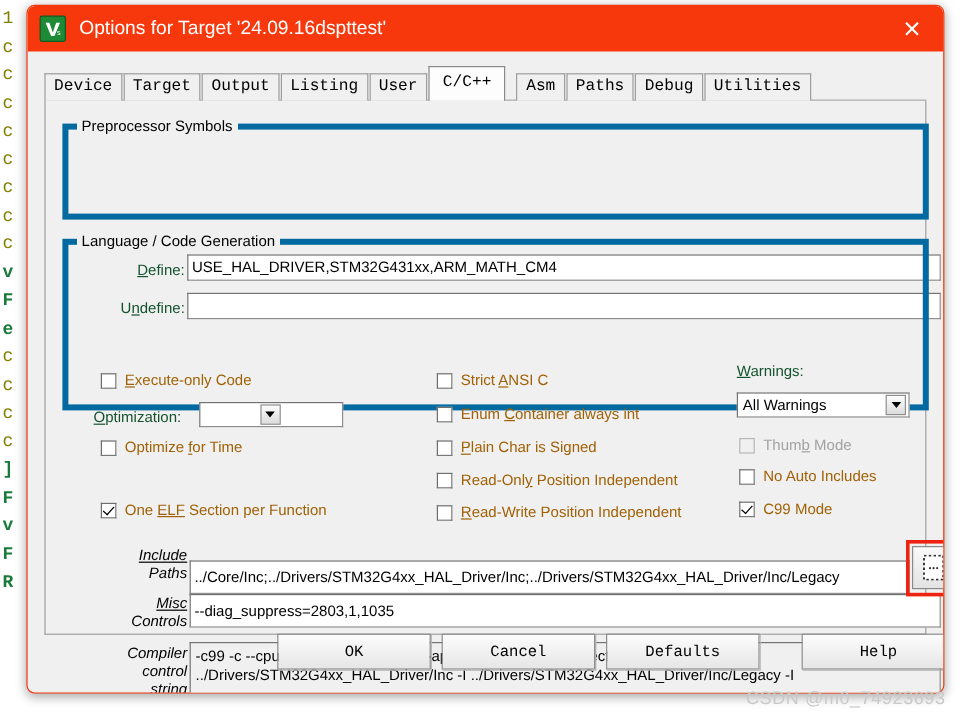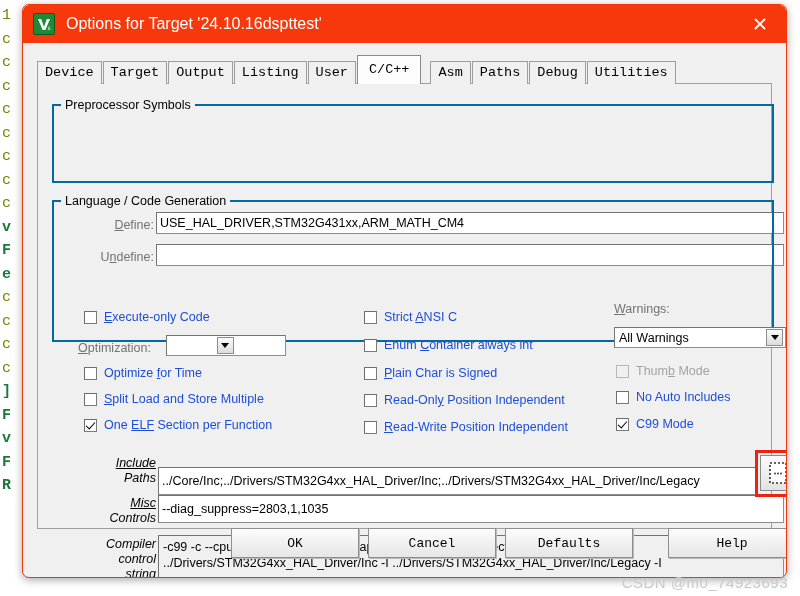--- a/index.html
+++ b/index.html
@@ -114,38 +114,38 @@
     height: 445px;
     background: #f0f0f0;
     border: 1px solid #a0a0a0;
     border-top: none;
     position: relative;
     padding: 0;
   }
 
   fieldset.group {
     position: absolute;
-    border: 2px solid #0369a1;
+    border: 5px solid #0369a1;
     border-radius: 0;
     margin: 0; padding: 0;
   }
   fieldset.group > legend {
     font-size: 12.5px;
     color: #000;
     padding: 0 4px;
     margin-left: 7px;
   }
 
   #grp-preproc { left: 14px; top: 14px; width: 722px; height: 85px; }
   #grp-lang    { left: 14px; top: 110px; width: 722px; height: 148px; }
 
   .row-label {
     position: absolute;
     font-size: 12.5px;
-    color: #737373;
+    color: #14532d;
     text-align: right;
   }
   .uline { text-decoration: underline; }
 
   input.txt, .txt {
     position: absolute;
     background: #ffffff;
     border: 1px solid #8d8d8d;
     border-top-color: #737373;
     border-left-color: #737373;
@@ -160,21 +160,21 @@
   .txt.readonlybox {
     background: #f0f0f0;
   }
 
   
   .cb {
     position: absolute;
     display: flex;
     align-items: center;
     font-size: 12.5px;
-    color: #1d4ed8;
+    color: #a16207;
     cursor: pointer;
     white-space: nowrap;
   }
   .cb .box {
     width: 13px; height: 13px;
     background: #fff;
     border: 1px solid #7a7a7a;
     border-top-color: #6d6d6d;
     border-left-color: #6d6d6d;
     margin-right: 7px;
@@ -292,21 +292,21 @@
 
 <div id="dialog">
 
   <div id="titlebar">
     <div id="app-icon">
       <svg width="16" height="16" viewBox="0 0 16 16">
         <path d="M2 3 L5.2 3 L8 11 L10.8 3 L14 3 L9.4 14 L6.6 14 Z" fill="#ffffff"></path>
         <text x="11.5" y="13.5" font-size="6" fill="#ffffff" font-family="DejaVu Sans">s</text>
       </svg>
     </div>
-    <div id="title-text">Options for Target '24.10.16dspttest'</div>
+    <div id="title-text">Options for Target '24.09.16dspttest'</div>
     <div id="close-btn">
       <svg width="14" height="14" viewBox="0 0 14 14">
         <path d="M2 2 L12 12 M12 2 L2 12" stroke="#ffffff" stroke-width="1.9"></path>
       </svg>
     </div>
   </div>
 
   <div id="tabstrip">
       <div class="tab">Device</div>
       <div class="tab">Target</div>
@@ -344,24 +344,20 @@
       <span class="cval">Level 3 (-O3)</span>
       <span class="carrow">
           <i></i>
         </span>
     </div>
 
     <div class="cb" id="cb-optime" style="left:46px; top:282px;">
       <span class="box"></span>
       <span>Optimize <span class="uline">f</span>or Time</span>
     </div>
-    <div class="cb" id="cb-split" style="left:46px; top:308px;">
-      <span class="box"></span>
-      <span><span class="uline">S</span>plit Load and Store Multiple</span>
-    </div>
     <div class="cb checked" id="cb-elf" style="left:46px; top:334px;">
       <span class="box"></span>
       <span>One <span class="uline">ELF</span> Section per Function</span>
     </div>
 
     <div class="cb" style="left:326px; top:226px;">
       <span class="box"></span>
       <span>Strict <span class="uline">A</span>NSI C</span>
     </div>
     <div class="cb" style="left:326px; top:254px;">
@@ -375,21 +371,21 @@
     <div class="cb" style="left:326px; top:309px;">
       <span class="box"></span>
       <span>Read-Onl<span class="uline">y</span> Position Independent</span>
     </div>
     <div class="cb" style="left:326px; top:336px;">
       <span class="box"></span>
       <span><span class="uline">R</span>ead-Write Position Independent</span>
     </div>
 
     <div class="row-label" style="left:576px; top:218px; width:90px; text-align:left;"><span class="uline">W</span>arnings:</div>
-    <div class="combo" id="combo-warn" style="left:576px; top:243px; width:172px;gap:20px;">
+    <div class="combo" id="combo-warn" style="left:576px; top:243px; width:144px;gap:20px;">
       <span class="cval">All Warnings</span>
       <span class="carrow">
           <i></i>
         </span>
     </div>
     <div class="cb disabled" style="left:578px; top:280px;">
       <span class="box"></span>
       <span>Thum<span class="uline">b</span> Mode</span>
     </div>
     <div class="cb" style="left:578px; top:306px;">

